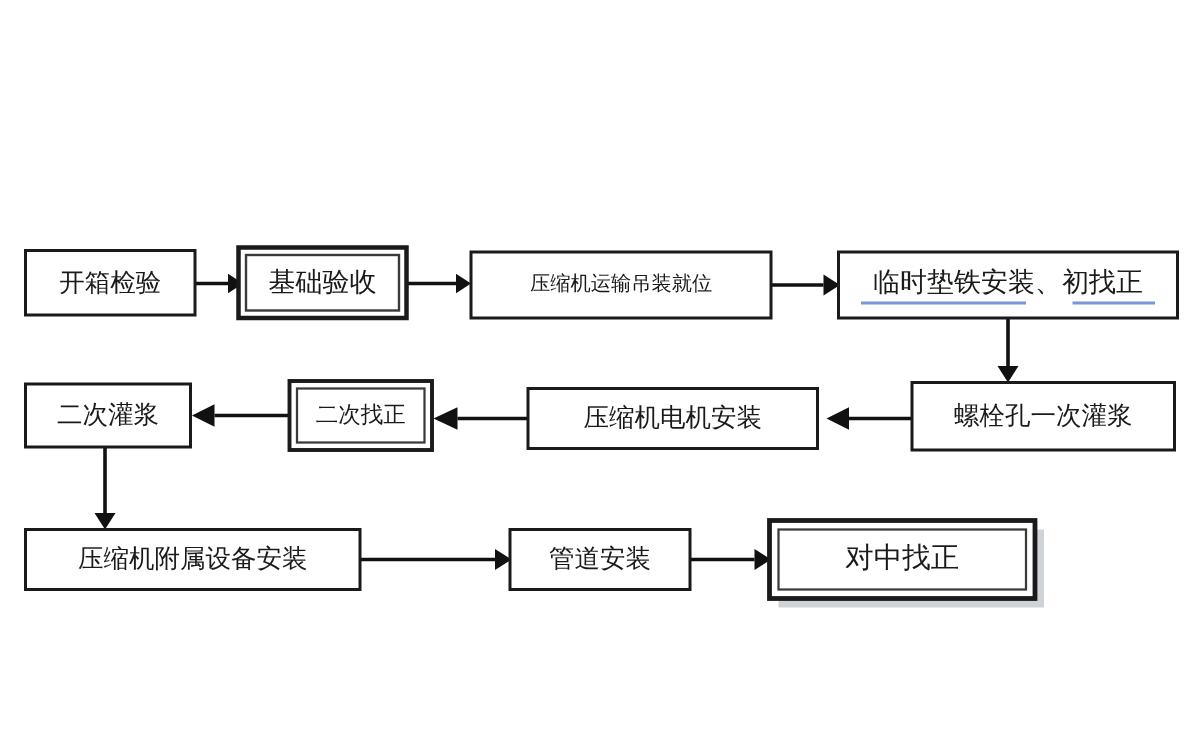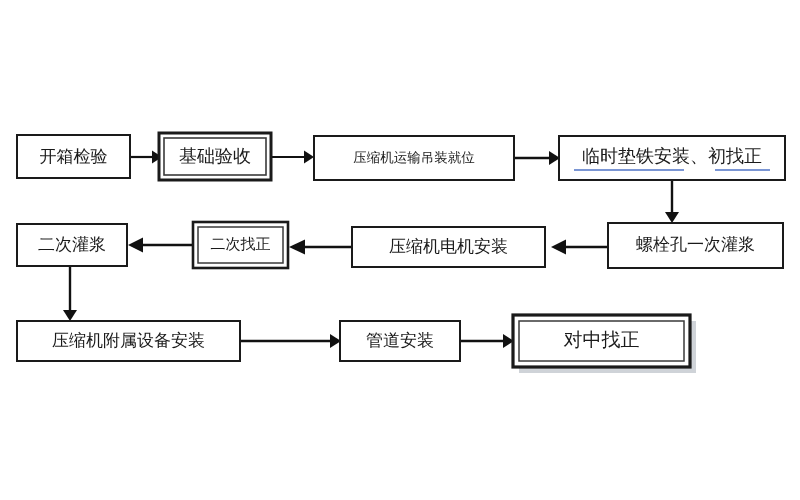--- a/index.html
+++ b/index.html
@@ -11,20 +11,21 @@
     width: 800px;
     height: 500px;
     font-family: "Liberation Sans", "DejaVu Sans", sans-serif;
     overflow: hidden;
   }
   #flowchart-root {
     position: relative;
     width: 800px;
     height: 448px;
     background: #ffffff;
+    margin-top: 32px;
   }
   svg#flow-svg {
     display: block;
     width: 800px;
     height: 500px;
   }
   .node-label {
     font-family: "Liberation Sans", "DejaVu Sans", sans-serif;
     fill: #1a1a1a;
     text-anchor: middle;

